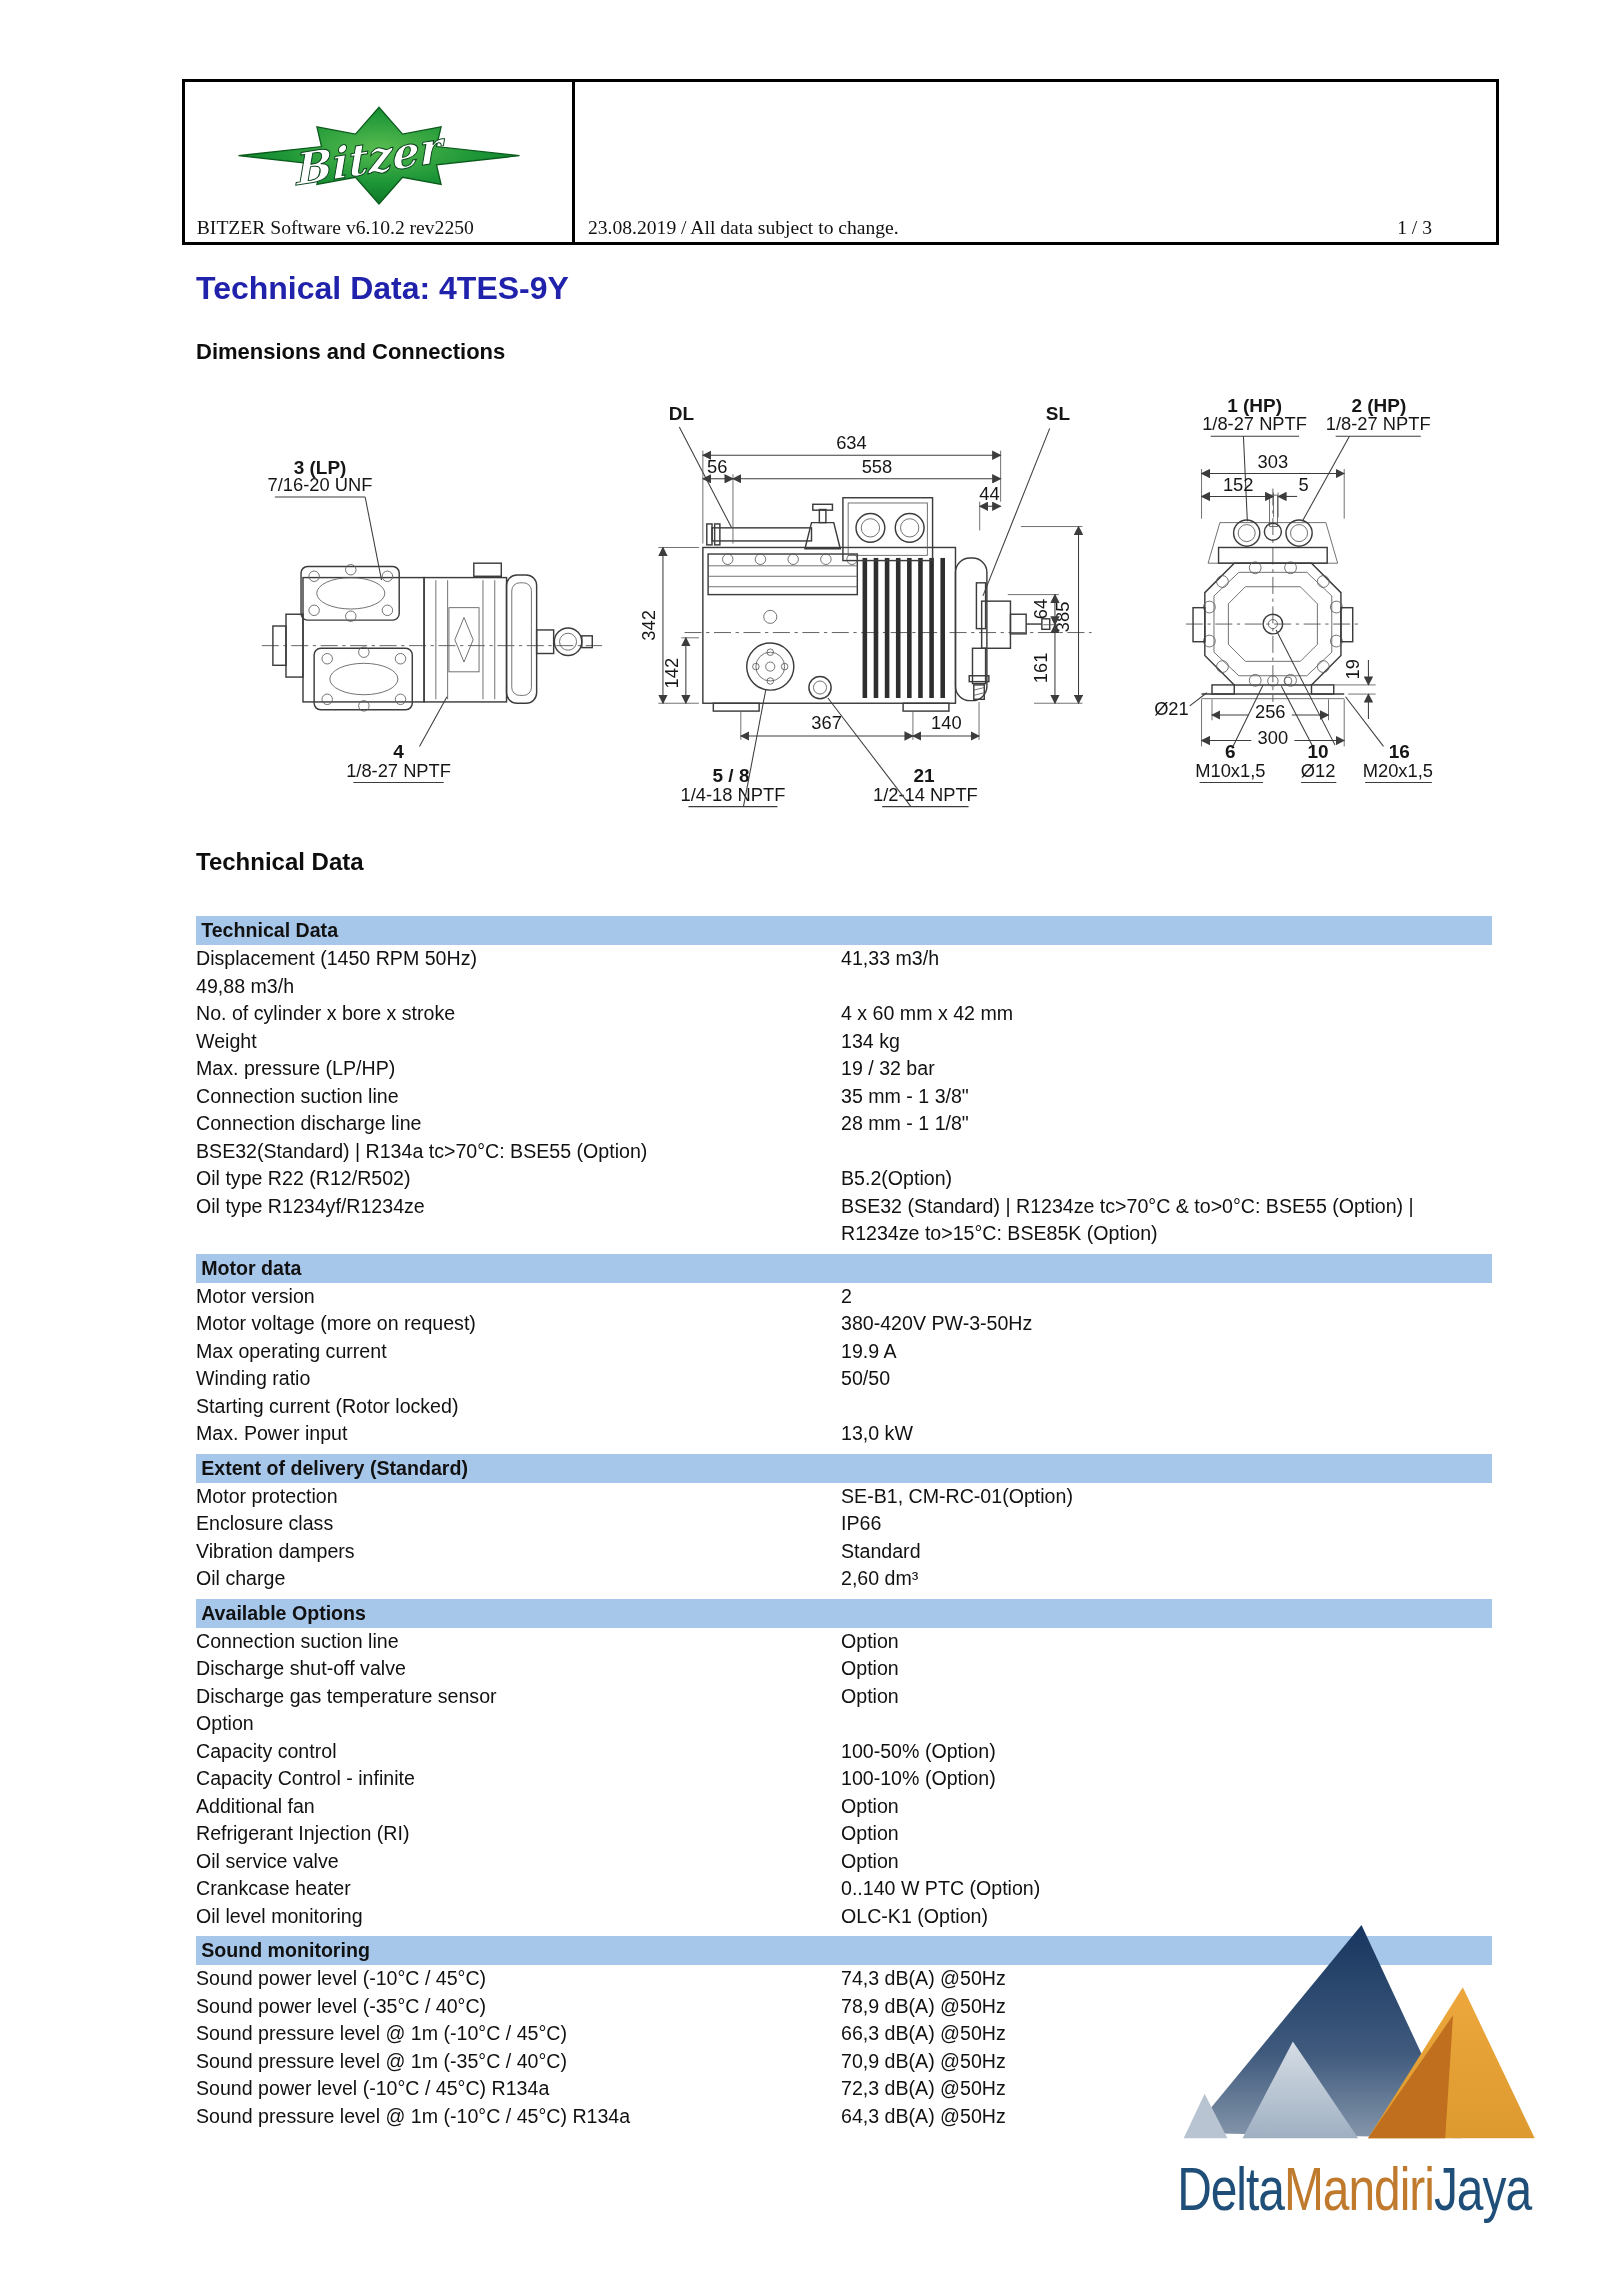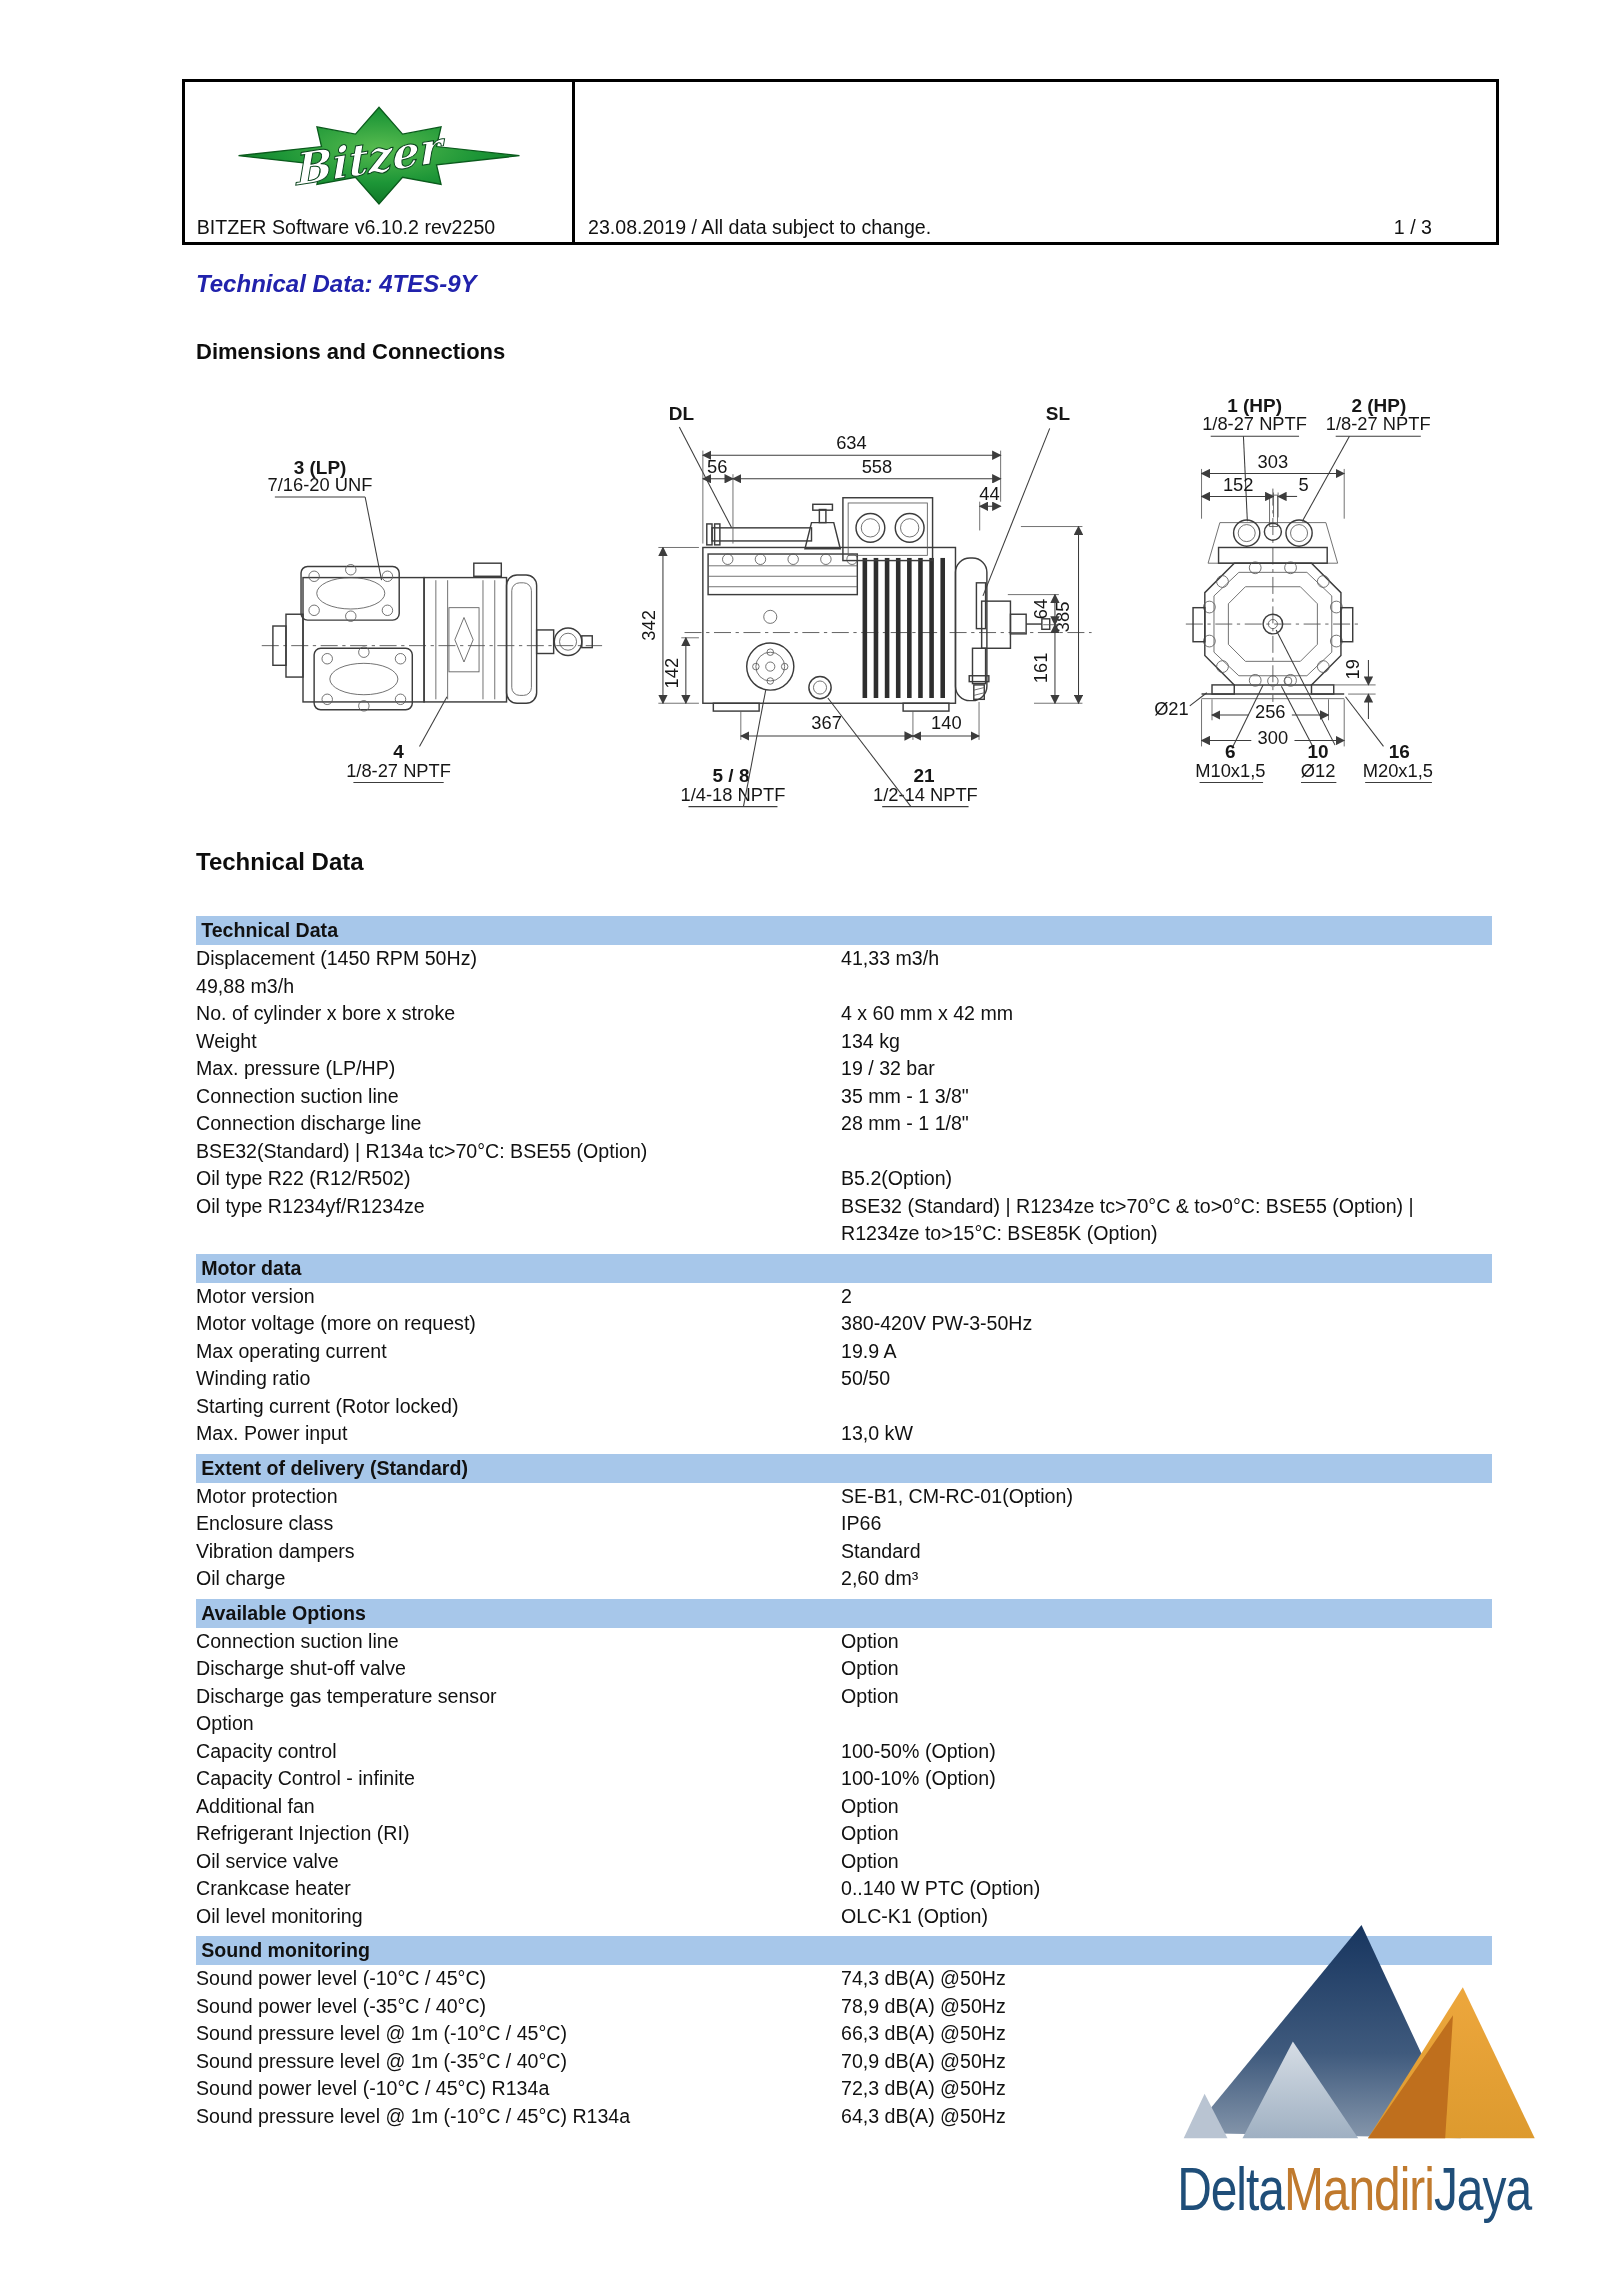--- a/index.html
+++ b/index.html
@@ -6,29 +6,29 @@
   body{
     width:1623px;height:2295px;position:relative;background:#ffffff;
     font-family:"Liberation Sans",sans-serif;color:#111;overflow:hidden;
   }
   
   .header-box{
     position:absolute;left:182px;top:79px;width:1311px;height:160px;
     border:3.3px solid #000;background:#fff;
   }
   .header-divider{position:absolute;left:387px;top:0;bottom:0;width:2.6px;background:#000;}
-  .hdr-text{position:absolute;bottom:3.3px;font-size:19.6px;white-space:nowrap;}
+  .hdr-text{position:absolute;bottom:3.3px;font-size:19.6px;white-space:nowrap;font-family:Liberation Serif, serif;}
   .hdr-left{left:11.8px;}
   .hdr-date{left:403px;}
   .hdr-page{right:64px;}
   .bitzer-logo{position:absolute;left:47px;top:15.7px;}
   
   .page-title{
-    position:absolute;left:196px;top:270px;font-size:24px;font-weight:bold;
-    color:#2122ac;letter-spacing:0px;font-style:italic;
+    position:absolute;left:196px;top:270px;font-size:32px;font-weight:bold;
+    color:#2122ac;letter-spacing:0px;
   }
   .sub-title{position:absolute;left:196px;top:339px;font-size:22px;font-weight:bold;color:#0d0d0d;}
   .section-title{position:absolute;left:196px;top:848px;font-size:24px;font-weight:bold;color:#0d0d0d;}
   
   .drawing{position:absolute;left:0;top:393px;}
   .drawing .ol{fill:none;stroke:#3c3c3c;stroke-width:2.2px;}
   .drawing .thin{fill:none;stroke:#5a5a5a;stroke-width:1.3px;}
   .drawing .dim{fill:none;stroke:#3c3c3c;stroke-width:1.6px;}
   .drawing .cl{fill:none;stroke:#555;stroke-width:1.4px;stroke-dasharray:26 7 5 7;}
   .drawing .fin{fill:#2e2e2e;stroke:none;}

